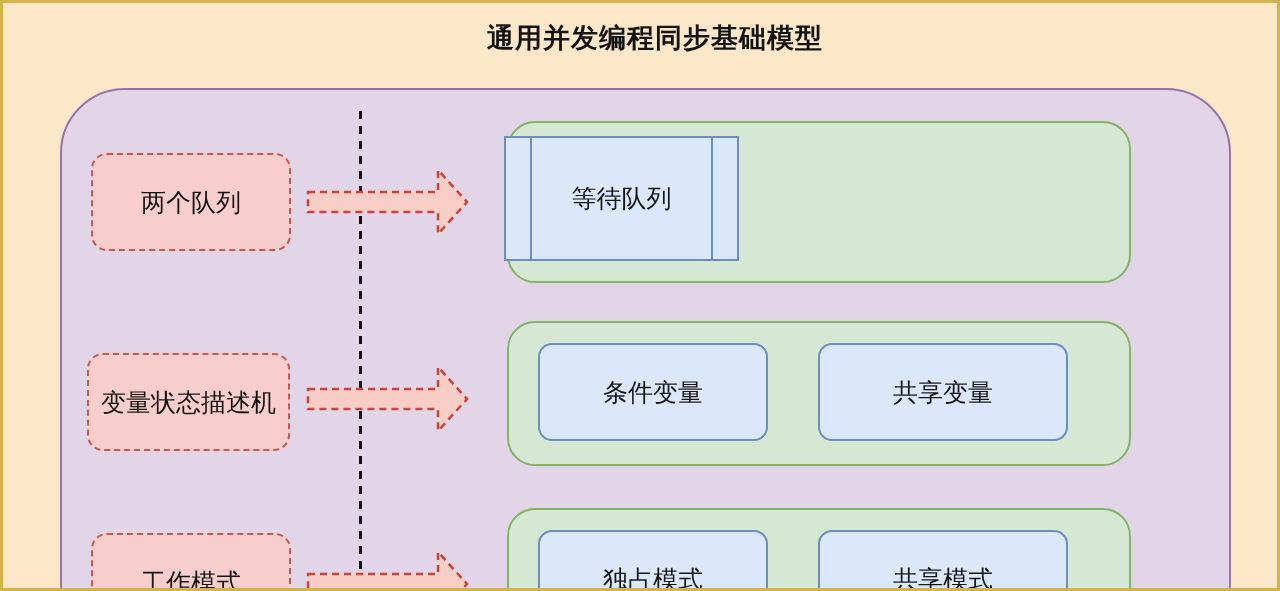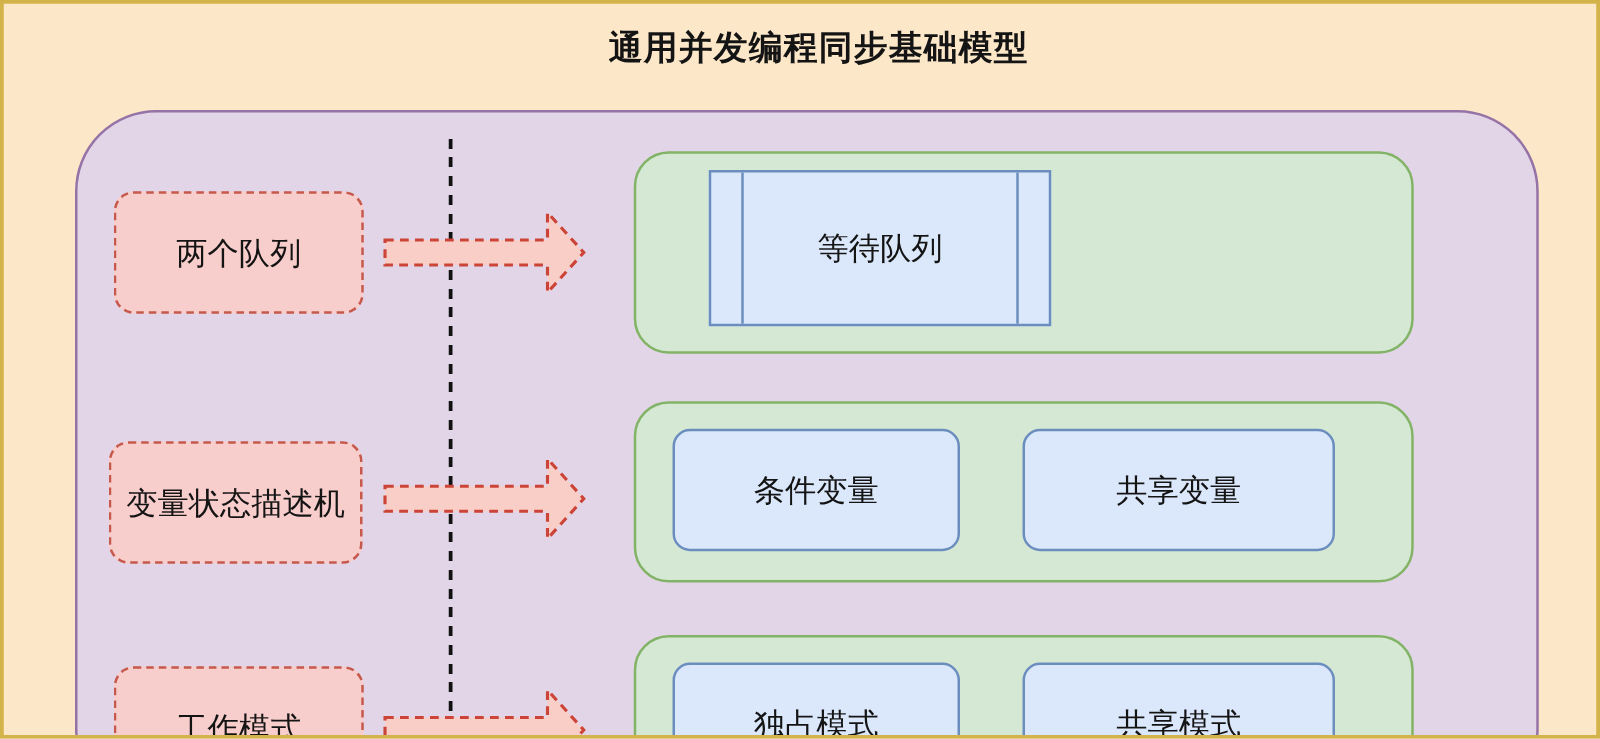--- a/index.html
+++ b/index.html
@@ -60,21 +60,21 @@
   #green-2 { top: 318px; height: 145px; }
   #green-3 { top: 505px; height: 145px; }
   .blue-box {
     position: absolute;
     background: var(--blue-fill, #DBE8FB);
     border: 2px solid var(--blue-border, #6C8EBF);
     display: flex; align-items: center; justify-content: center;
     font-size: 25px;
   }
   .queue { top: 133px; height: 125px; border-radius: 0; }
-  #queue-wait  { left: 564px; width: 274px; }
+  #queue-wait  { left: 501px; width: 235px; }
   #queue-block { left: 813px; width: 254px; }
   .queue .divider {
     position: absolute; top: 0; bottom: 0; width: 0;
   }
   .divider.solid  { border-left: 2px solid var(--blue-border, #6C8EBF); }
   .divider.dashed { border-left: 2px dashed var(--blue-border, #6C8EBF); }
   .divider.left  { left: 24px; }
   .divider.right { right: 24px; }
   .rounded { border-radius: 14px; }
   #var-cond   { left: 535px; top: 340px; width: 230px; height: 98px; }

